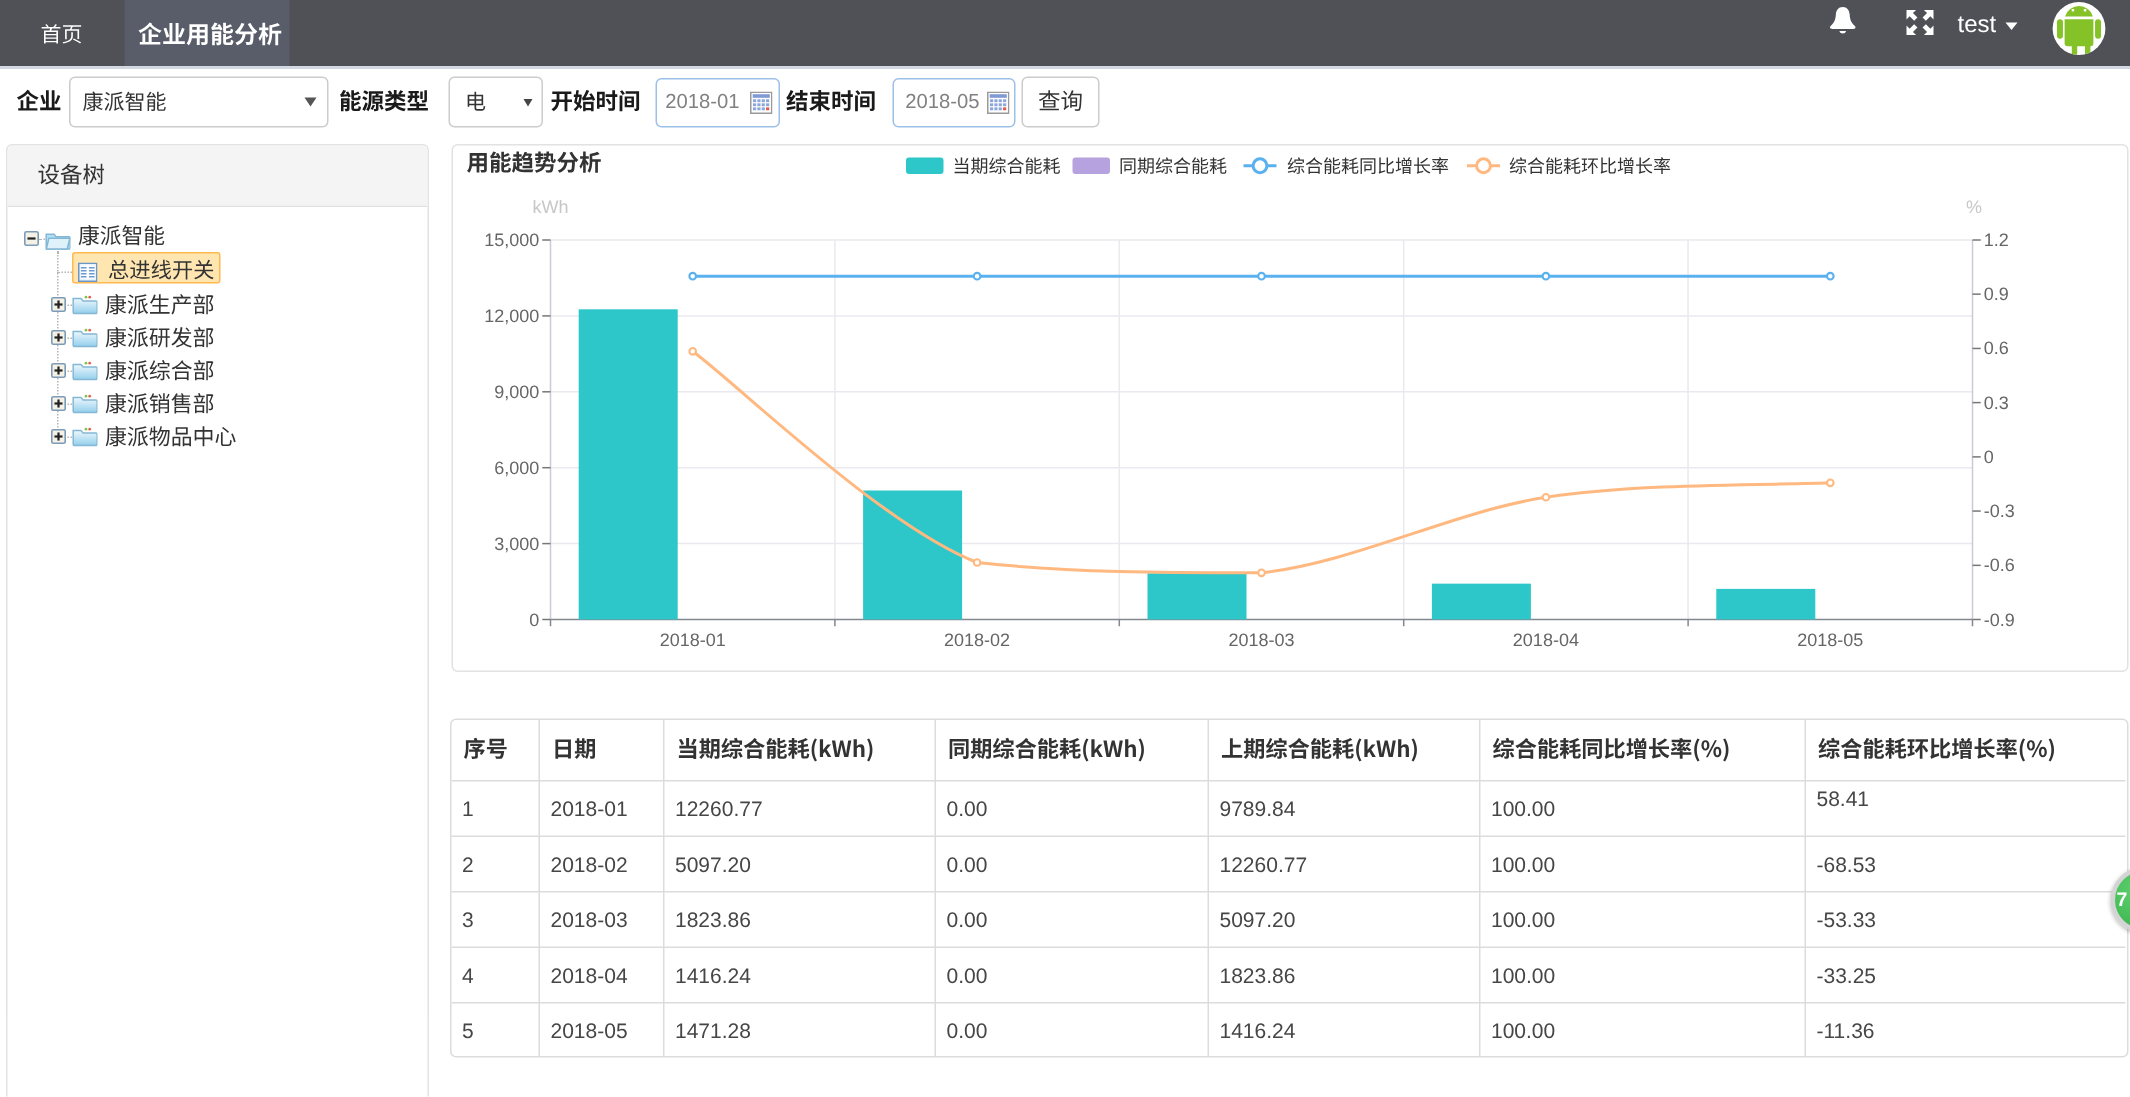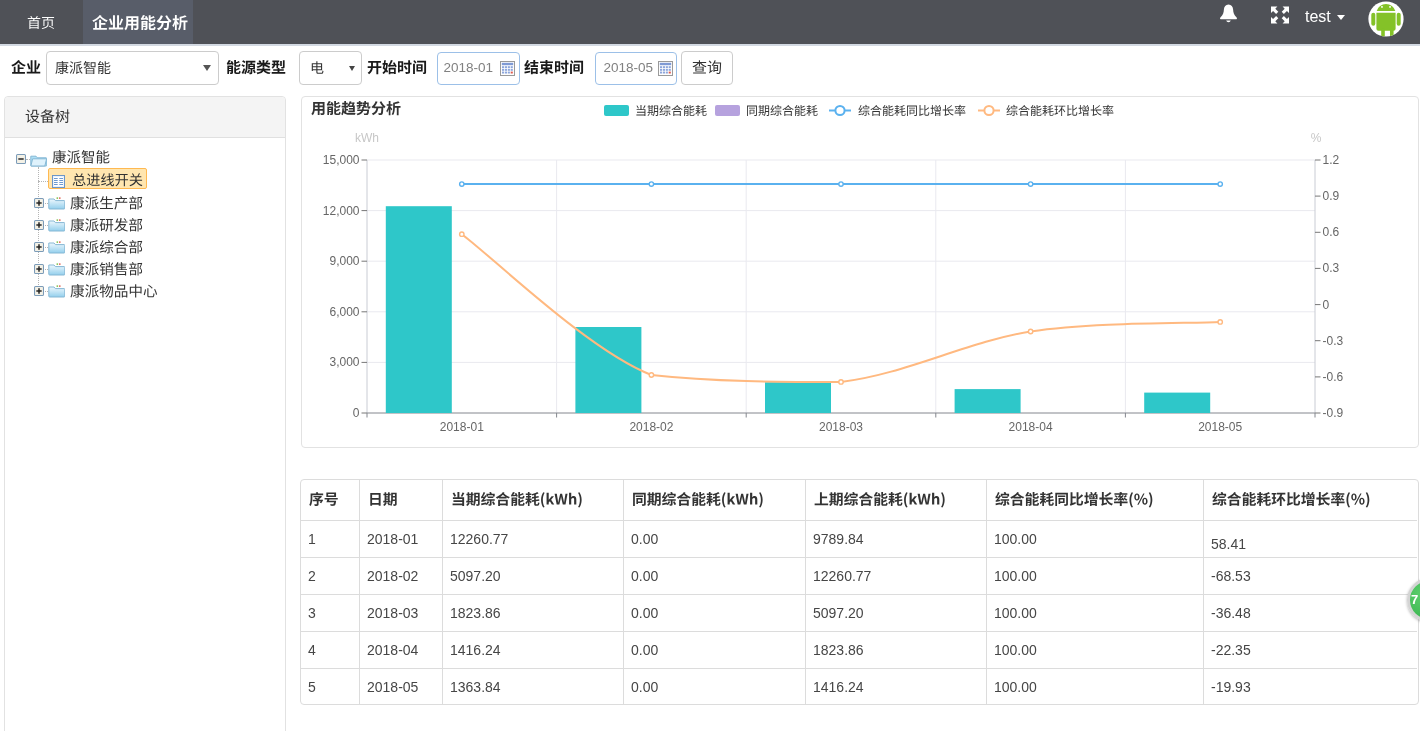--- a/index.html
+++ b/index.html
@@ -302,49 +302,49 @@
     <div class="hline" style="top:114px"></div>
     <div class="hline" style="top:150.7px"></div>
     <div class="hline" style="top:187.5px"></div>
   </div>
 <div class="cell" style="left:308px;top:530.5px">1</div>
 <div class="cell" style="left:367px;top:530.5px">2018-01</div>
 <div class="cell" style="left:450px;top:530.5px">12260.77</div>
 <div class="cell" style="left:631px;top:530.5px">0.00</div>
 <div class="cell" style="left:813px;top:530.5px">9789.84</div>
 <div class="cell" style="left:994px;top:530.5px">100.00</div>
-<div class="cell" style="left:1211px;top:536px">58.41</div>
+<div class="cell" style="left:1211px;top:524px">58.41</div>
 <div class="cell" style="left:308px;top:567.5px">2</div>
 <div class="cell" style="left:367px;top:567.5px">2018-02</div>
 <div class="cell" style="left:450px;top:567.5px">5097.20</div>
 <div class="cell" style="left:631px;top:567.5px">0.00</div>
 <div class="cell" style="left:813px;top:567.5px">12260.77</div>
 <div class="cell" style="left:994px;top:567.5px">100.00</div>
 <div class="cell" style="left:1211px;top:567.5px">-68.53</div>
 <div class="cell" style="left:308px;top:604.5px">3</div>
 <div class="cell" style="left:367px;top:604.5px">2018-03</div>
 <div class="cell" style="left:450px;top:604.5px">1823.86</div>
 <div class="cell" style="left:631px;top:604.5px">0.00</div>
 <div class="cell" style="left:813px;top:604.5px">5097.20</div>
 <div class="cell" style="left:994px;top:604.5px">100.00</div>
-<div class="cell" style="left:1211px;top:604.5px">-36.48</div>
+<div class="cell" style="left:1211px;top:604.5px">-53.33</div>
 <div class="cell" style="left:308px;top:641.5px">4</div>
 <div class="cell" style="left:367px;top:641.5px">2018-04</div>
 <div class="cell" style="left:450px;top:641.5px">1416.24</div>
 <div class="cell" style="left:631px;top:641.5px">0.00</div>
 <div class="cell" style="left:813px;top:641.5px">1823.86</div>
 <div class="cell" style="left:994px;top:641.5px">100.00</div>
-<div class="cell" style="left:1211px;top:641.5px">-22.35</div>
+<div class="cell" style="left:1211px;top:641.5px">-33.25</div>
 <div class="cell" style="left:308px;top:678.5px">5</div>
 <div class="cell" style="left:367px;top:678.5px">2018-05</div>
-<div class="cell" style="left:450px;top:678.5px">1363.84</div>
+<div class="cell" style="left:450px;top:678.5px">1471.28</div>
 <div class="cell" style="left:631px;top:678.5px">0.00</div>
 <div class="cell" style="left:813px;top:678.5px">1416.24</div>
 <div class="cell" style="left:994px;top:678.5px">100.00</div>
-<div class="cell" style="left:1211px;top:678.5px">-19.93</div>
+<div class="cell" style="left:1211px;top:678.5px">-11.36</div>
 <div class="abs gc"></div>
 <div class="abs" style="left:1411px;top:591.5px;font-size:13px;font-weight:bold;color:#fff">7</div>
 <svg style="position:absolute;left:26.3px;top:13.1px;" width="32" height="20" fill="#fff">
     <use href="#g9996" transform="translate(1.0 14.9) scale(0.01400 -0.01400)"></use>
     <use href="#g9875" transform="translate(15.0 14.9) scale(0.01400 -0.01400)"></use>
   </svg>
 <svg style="position:absolute;left:91.0px;top:12.0px;" width="100" height="22" fill="#fff">
     <use href="#b4f01" transform="translate(1.0 16.7) scale(0.01600 -0.01600)"></use>
     <use href="#b4e1a" transform="translate(17.0 16.7) scale(0.01600 -0.01600)"></use>
     <use href="#b7528" transform="translate(33.0 16.7) scale(0.01600 -0.01600)"></use>

